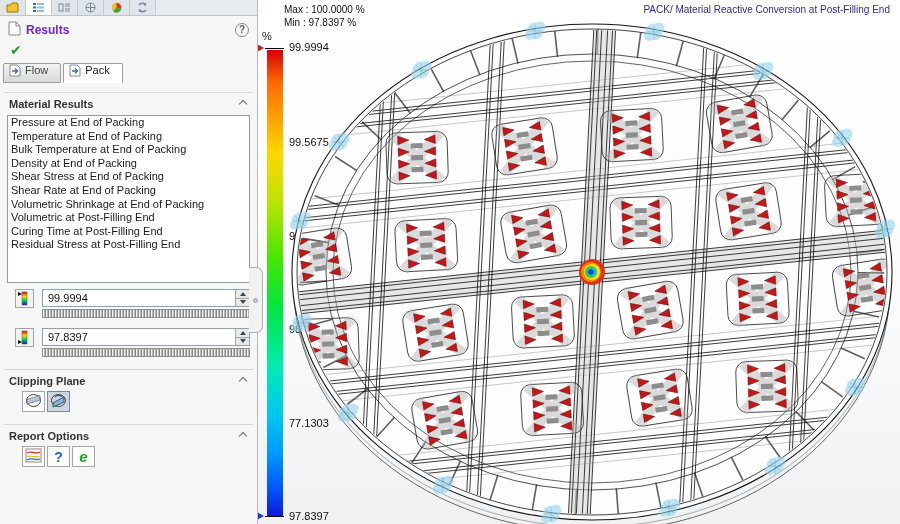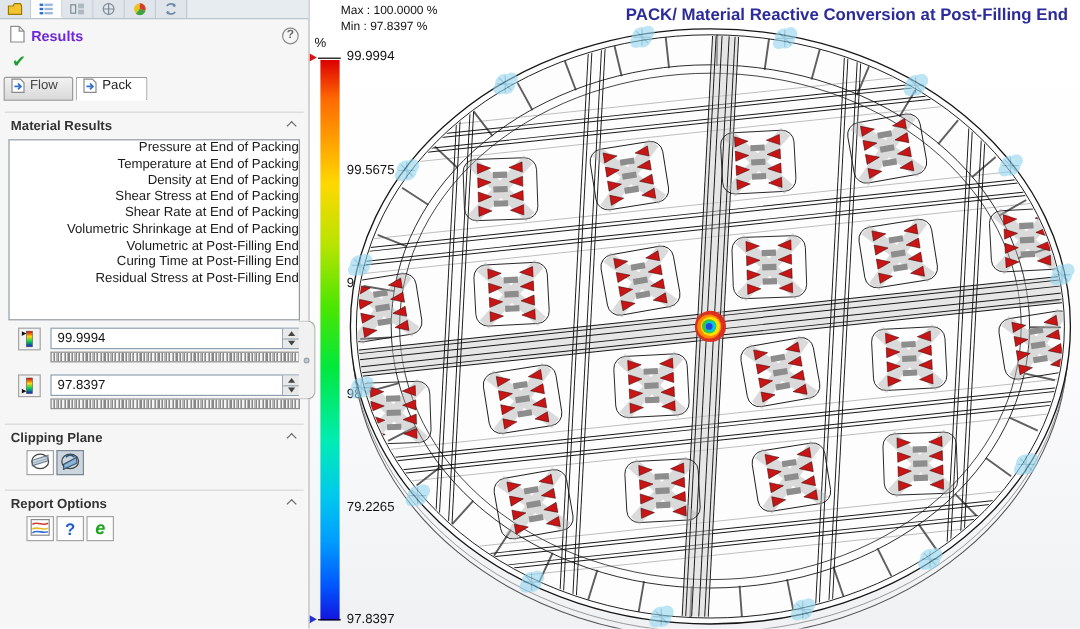--- a/index.html
+++ b/index.html
@@ -30,22 +30,22 @@
     border-radius:2px 2px 0 0; background:linear-gradient(#f2f2f2,#d9d9d9);
     color:#444; }
   .fp-tab.active { background:#fff; border-bottom-color:#fff; color:#222; position:relative; top:0; }
 
   .sep { border:none; border-top:1px solid #d6d6d6; margin:9px 4px 5px 4px; }
   .group-row { display:flex; align-items:center; padding:0 9px; }
   .group-label { font-weight:bold; color:#333; flex:1; }
   .chev { width:6px; height:6px; border-top:1.5px solid #666; border-right:1.5px solid #666;
     transform:rotate(-45deg); margin-right:2px; }
 
-  .listbox { margin:5px 7px 0 7px; height:151px; background:#fff;
-    border:1px solid #919aa3; overflow:hidden;text-align:right; }
+  .listbox { margin:5px 7px 0 7px; height:168px; background:#fff;
+    border:1px solid #919aa3; overflow:hidden; }
   .listbox .row { height:13.6px; line-height:13.6px; padding-left:3px; white-space:nowrap;
     color:#1a1a1a; }
   .listbox .row.sel { background:#3b7bd4; color:#fff; }
 
   .val-row { display:flex; margin:6px 7px 0 7px; align-items:flex-start; }
   .val-icon { width:19px; height:19px; border:1px solid #a5a5a5; background:#f2f2f2;
     margin:0 8px 0 8px; display:flex; align-items:center; justify-content:center; }
   .val-stack { flex:1; }
   .val-input { display:flex; height:18px; border:1px solid #8fa0b0; background:#fff; }
   .val-input .vtext { flex:1; line-height:16px; padding-left:5px; color:#111; }
@@ -71,22 +71,22 @@
   #splitter { position:absolute; left:249px; top:267px; width:14px; height:66px;
     background:#f1f1f1; border:1px solid #aeaeae; border-left:none;
     border-radius:0 7px 7px 0; z-index:40; }
   #splitter .grip { position:absolute; left:4px; top:30px; width:5px; height:5px;
     border-radius:50%; background:#c2c9cf; border:1px solid #9aa3ab; }
 
   
   #viewport { position:absolute; left:258px; top:0; width:642px; height:524px;
     background:linear-gradient(180deg,#ffffff 0%,#fcfcfd 55%,#eff1f3 100%); }
 
-  #vp-title { position:absolute; top:4px; right:10px; font-size:14px;
-    color:#2b2b9c; z-index:25;font-weight:bold; }
+  #vp-title { position:absolute; top:4px; right:10px; font-size:10px;
+    color:#2b2b9c; z-index:25; }
 
   .legend-head { position:absolute; left:26px; top:3px; font-size:10px; color:#111;
     line-height:13px; z-index:5; white-space:nowrap; }
   .legend-unit { position:absolute; left:4px; top:30px; font-size:11px; color:#111; z-index:5; }
   #legend-bar { position:absolute; left:9px; top:50px; width:16px; height:467px; z-index:5;
     background:linear-gradient(180deg,#dc0000 0%,#ff6a00 7%,#ffd800 22%,#b8e400 33%,
       #4ce600 44%,#00e83e 55%,#00ecb4 68%,#00c8ee 78%,#009cff 86%,#0055ff 94%,#1414dc 100%); }
   .ltick { position:absolute; left:31px; font-size:11px; color:#111; z-index:5; white-space:nowrap; }
   .marker-line { position:absolute; left:7px; width:19px; height:1px; background:#000; z-index:6; }
   .marker-tri { position:absolute; width:0; height:0; z-index:6;
@@ -190,20 +190,21 @@
   <hr class="sep">
 
   <div class="group-row">
     <span class="group-label">Material Results</span>
     <span class="chev"></span>
   </div>
 
   <div class="listbox">
     <div class="row">Pressure at End of Packing</div>
     <div class="row">Temperature at End of Packing</div>
+    <div class="row">Bulk Temperature at End of Packing</div>
     <div class="row">Density at End of Packing</div>
     <div class="row">Shear Stress at End of Packing</div>
     <div class="row">Shear Rate at End of Packing</div>
     <div class="row">Volumetric Shrinkage at End of Packing</div>
     <div class="row">Volumetric at Post-Filling End</div>
     <div class="row">Curing Time at Post-Filling End</div>
     <div class="row">Residual Stress at Post-Filling End</div>
   </div>
 
   <div class="val-row">
@@ -323,21 +324,21 @@
     <div>Max : 100.0000 %</div>
     <div>Min : 97.8397 %</div>
   </div>
   <div class="legend-unit">%</div>
 
   <div id="legend-bar"></div>
   <span class="ltick" style="top:41px">99.9994</span>
   <span class="ltick" style="top:136px">99.5675</span>
   <span class="ltick" style="top:230px">99.1356</span>
   <span class="ltick" style="top:323px">98.7036</span>
-  <span class="ltick" style="top:417px">79.2265</span>
+  <span class="ltick" style="top:417px">77.1303</span>
   <span class="ltick" style="top:510px">97.8397</span>
   <div class="marker-line" style="top:48px"></div>
   <div class="marker-line" style="top:516px"></div>
   <div class="marker-tri" id="marker-max"></div>
   <div class="marker-tri" id="marker-min"></div>
 
   <div id="vp-title">PACK/ Material Reactive Conversion at Post-Filling End</div>
 
   <svg id="model" width="642" height="524" viewBox="0 0 642 524">
     <defs>

